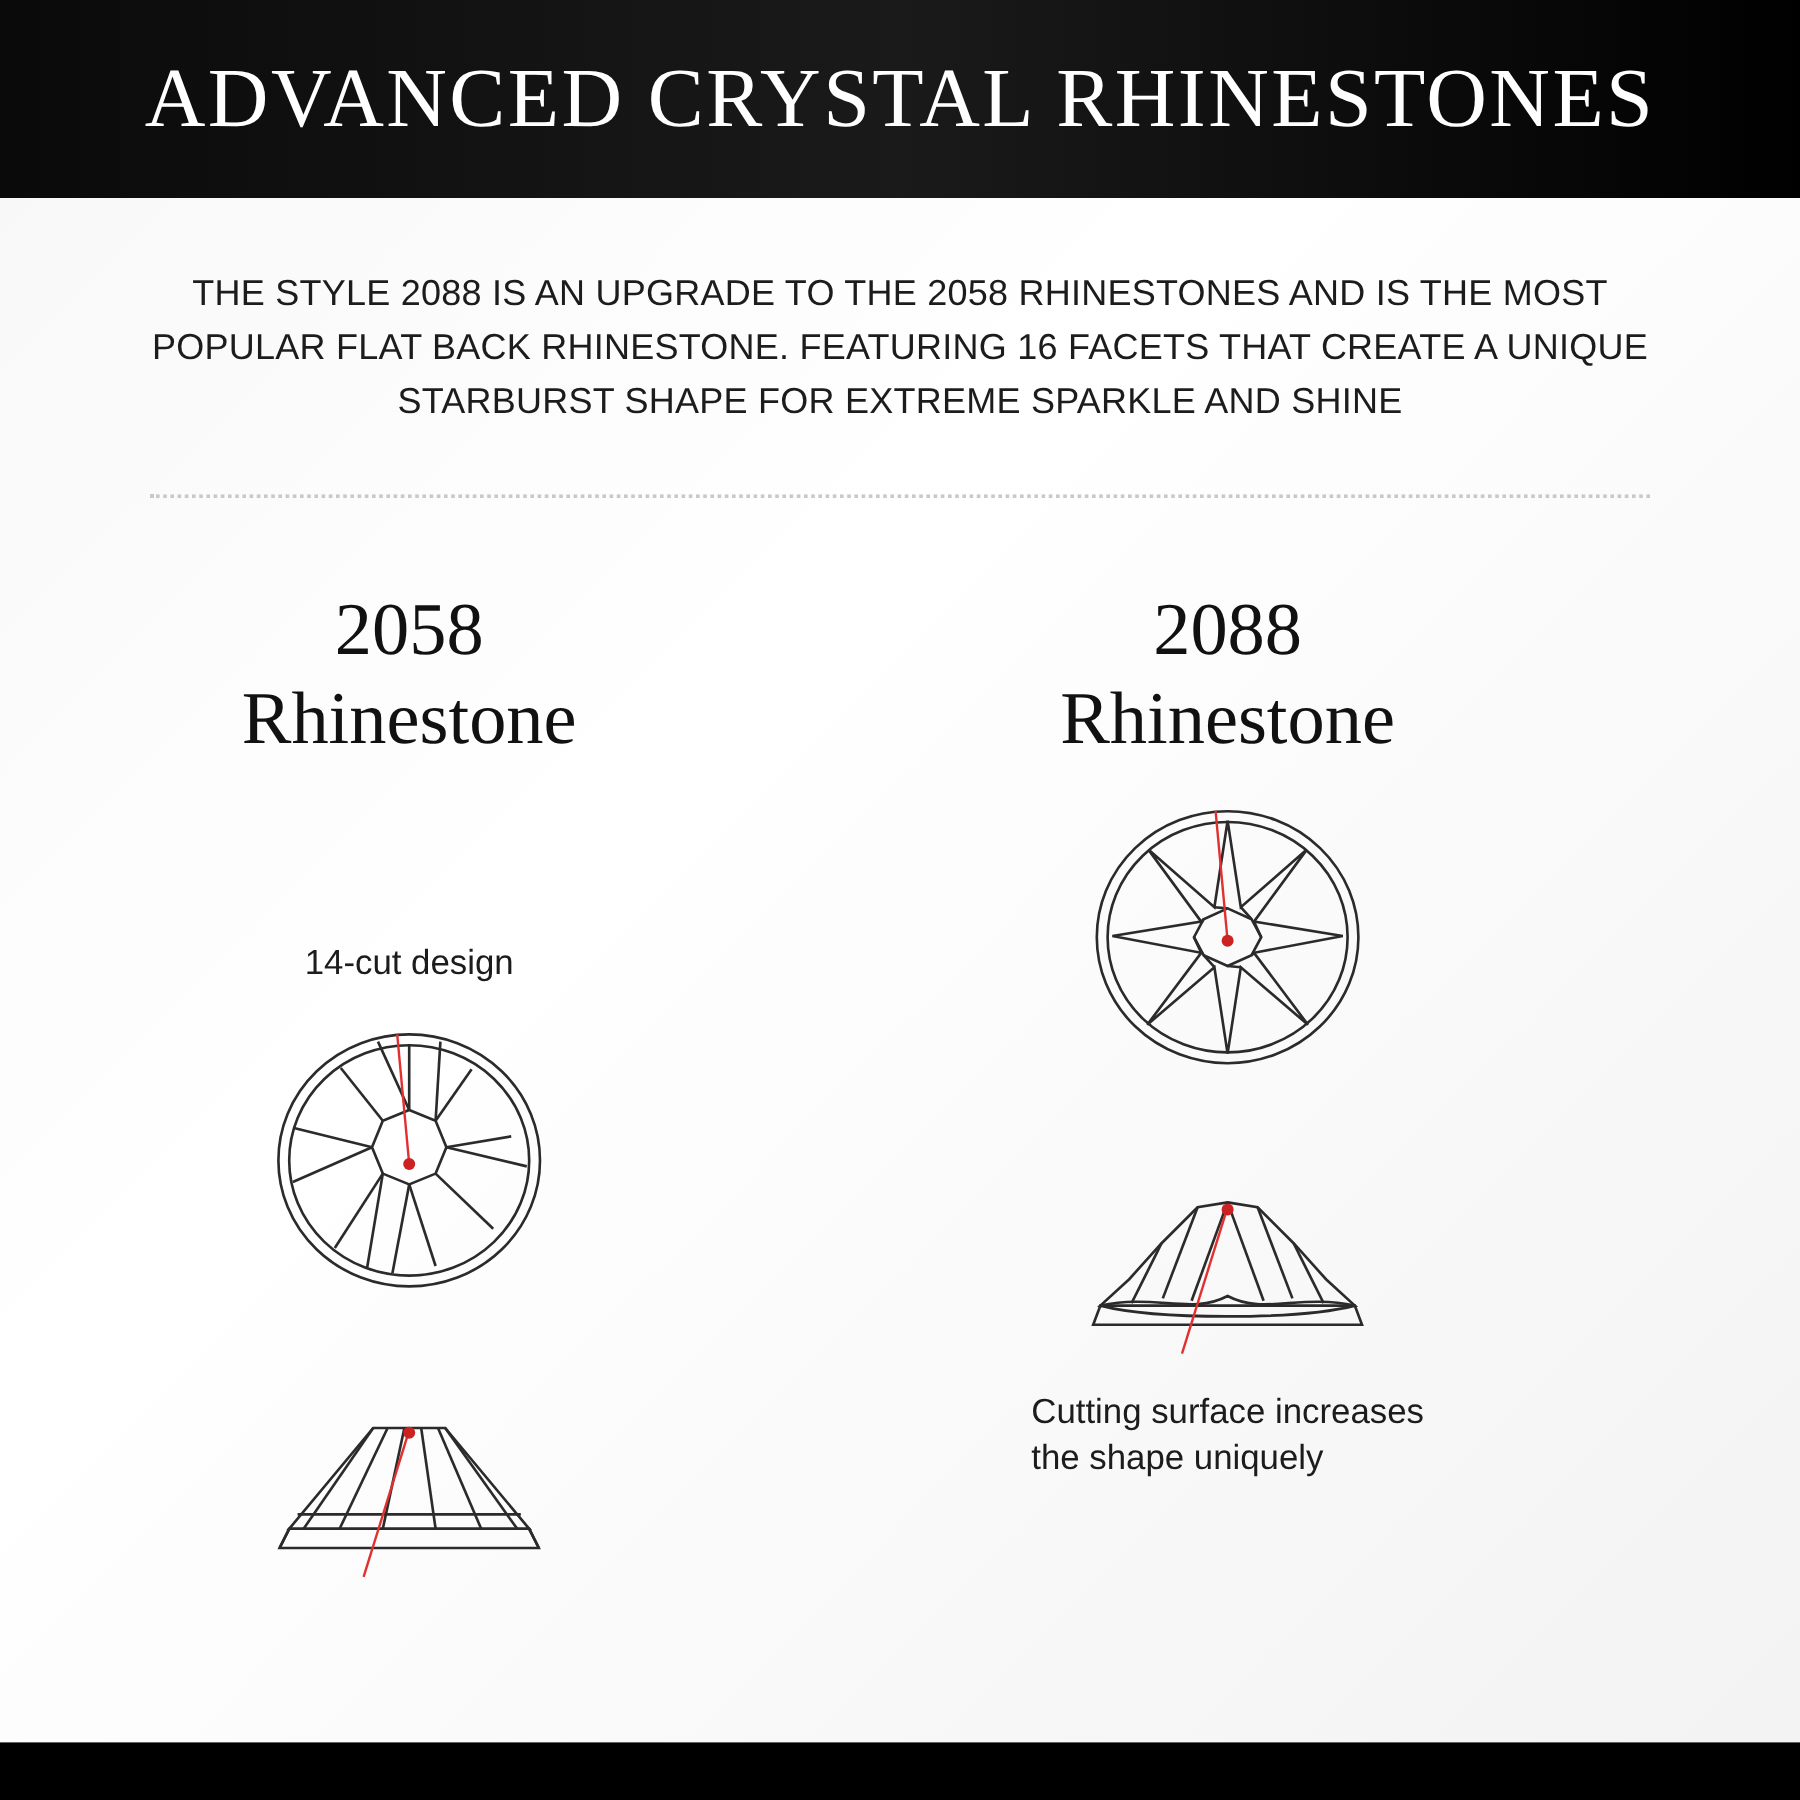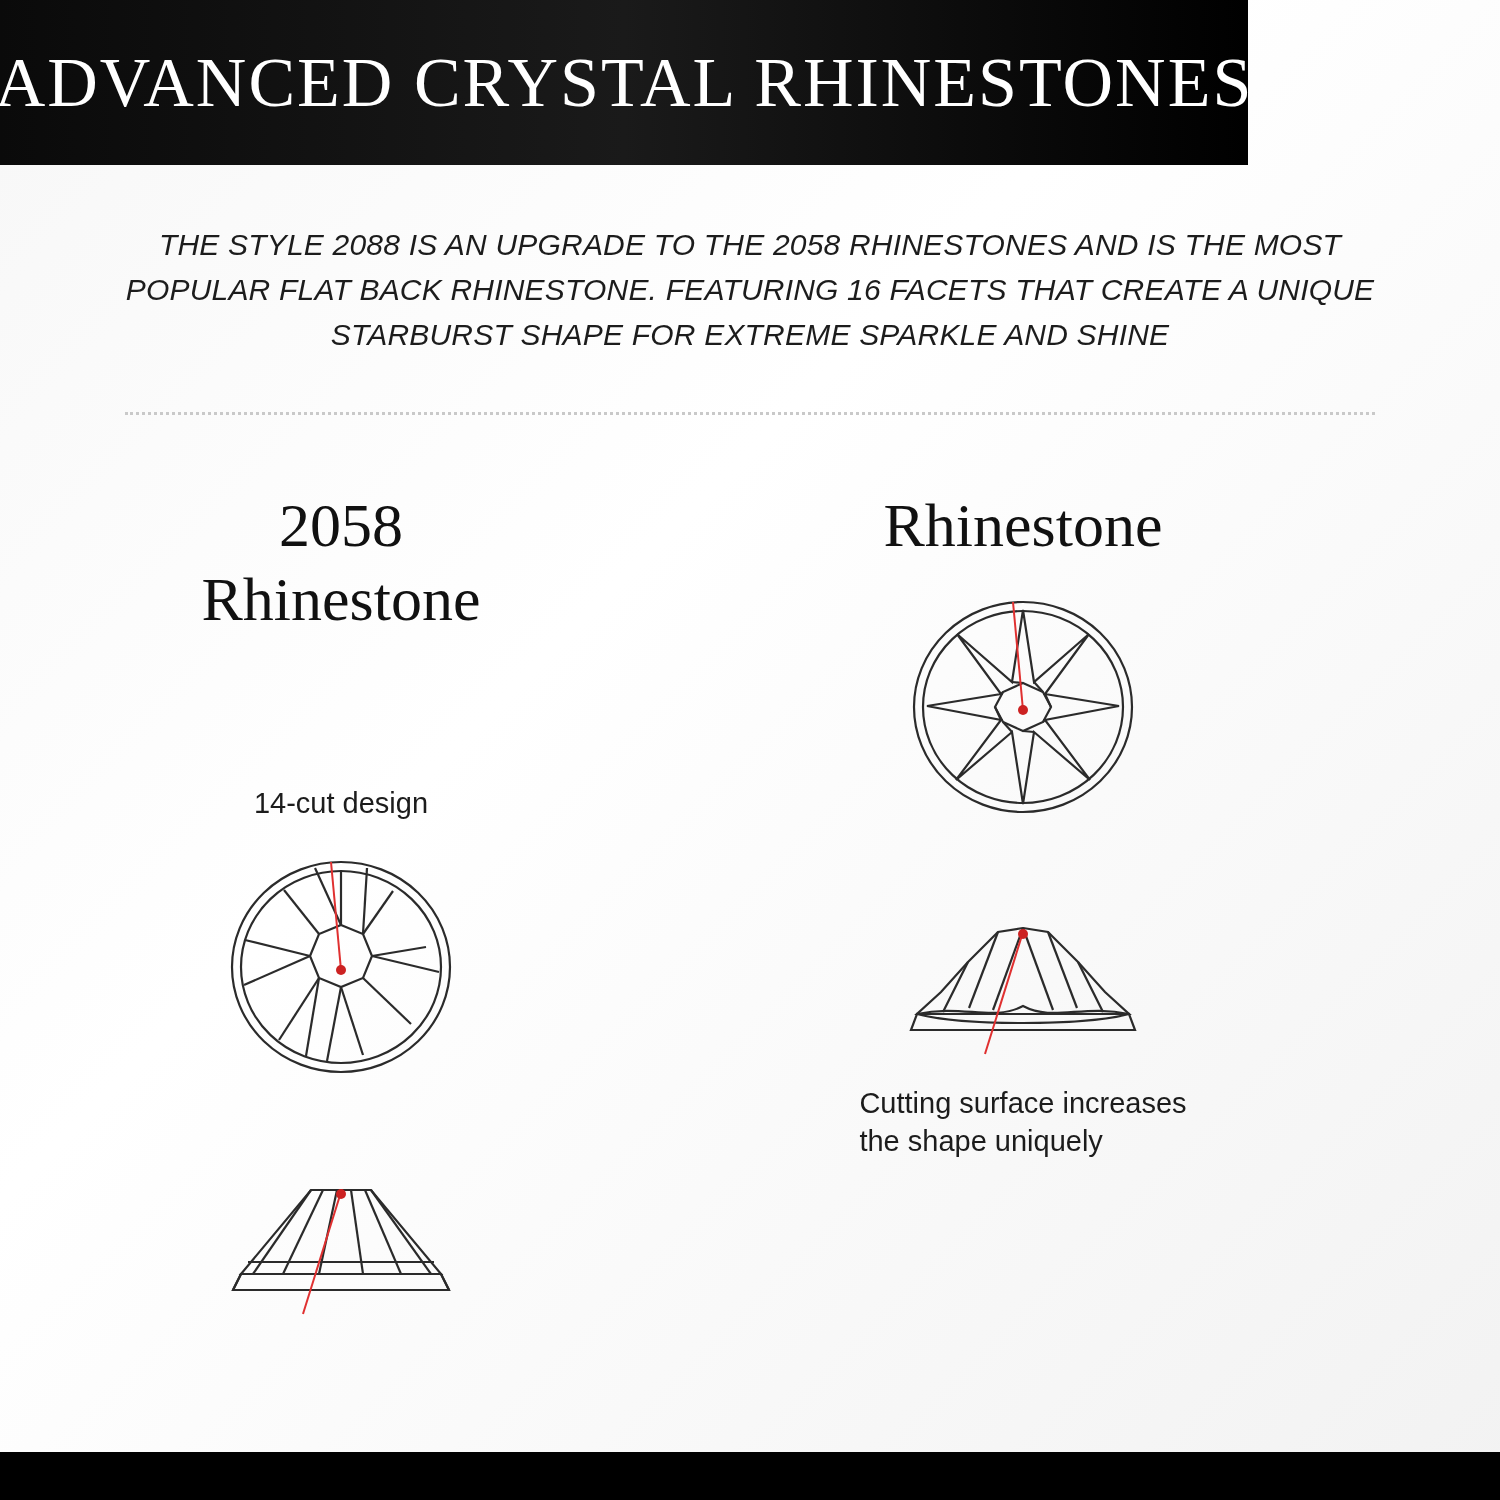--- a/index.html
+++ b/index.html
@@ -18,21 +18,21 @@
     width: 1500px;
     height: 1500px;
     background: linear-gradient(135deg, #f7f7f7 0%, #ffffff 40%, #f2f2f2 100%);
     box-sizing: border-box;
   }
   
   .banner {
     position: absolute;
     top: 0;
     left: 0;
-    width: 1248px;
+    width: 1500px;
     height: 165px;
     background: linear-gradient(90deg, #0a0a0a 0%, #1a1a1a 50%, #000000 100%);
     display: flex;
     align-items: center;
     justify-content: center;
   }
   .banner-title {
     font-family: "Liberation Serif", serif;
     color: #ffffff;
     font-size: 70px;
@@ -54,21 +54,20 @@
   .intro {
     position: absolute;
     top: 222px;
     left: 100px;
     width: 1300px;
     text-align: center;
     font-size: 30px;
     line-height: 45px;
     color: #1c1c1c;
     letter-spacing: 0.2px;
-    font-style: italic;
   }
   
   .divider {
     position: absolute;
     top: 412px;
     left: 125px;
     width: 1250px;
     height: 3px;
     border-top: 3px dotted #c9c9c9;
   }
@@ -189,20 +188,21 @@
           </g>
           <line x1="150" y1="14" x2="112" y2="136" stroke="#e03030" stroke-width="2"></line>
           <circle cx="150" cy="16" r="5" fill="#cc2222"></circle>
         </svg>
       </div>
 
     </div>
 
     <div class="col">
       <div class="col-title">
+        <span class="num">2088</span>
         <span class="nm">Rhinestone</span>
       </div>
 
 
       <div class="gem-top">
         <svg width="260" height="250" viewBox="0 0 260 250">
           <g fill="none" stroke="#2b2b2b" stroke-width="2.2">
             <ellipse cx="130" cy="125" rx="109" ry="105"></ellipse>
             <ellipse cx="130" cy="125" rx="100" ry="96"></ellipse>
 

